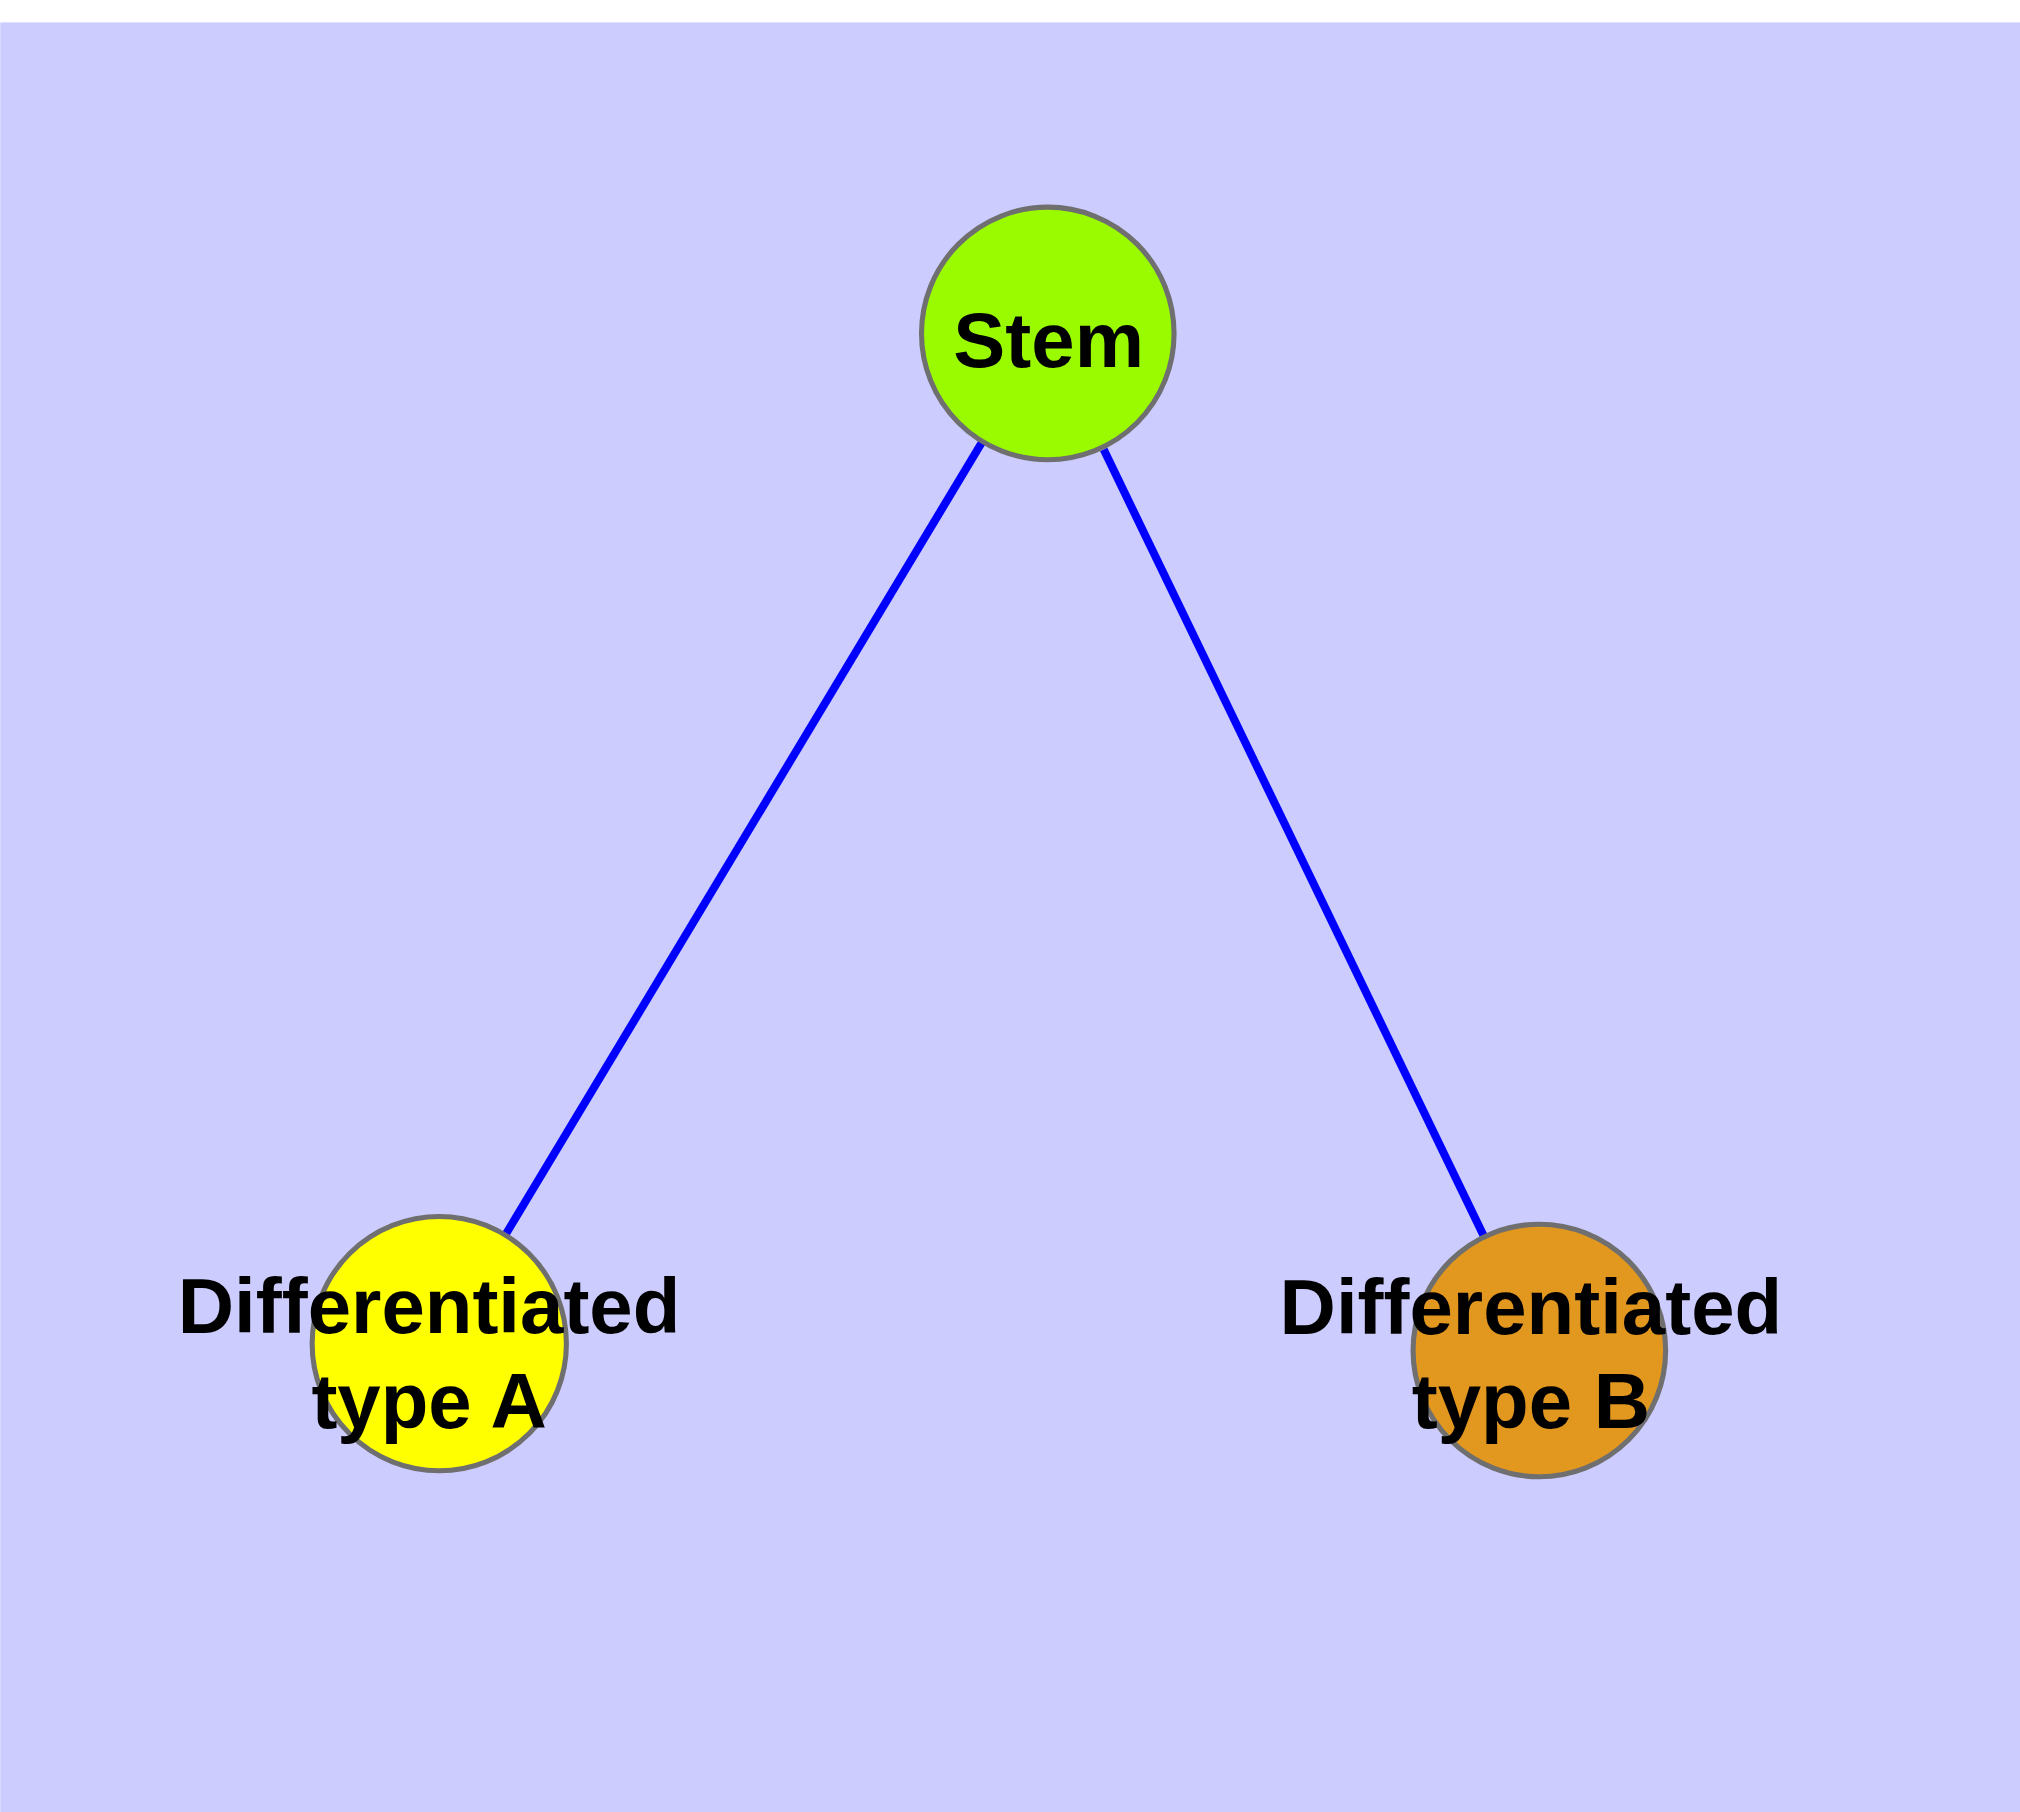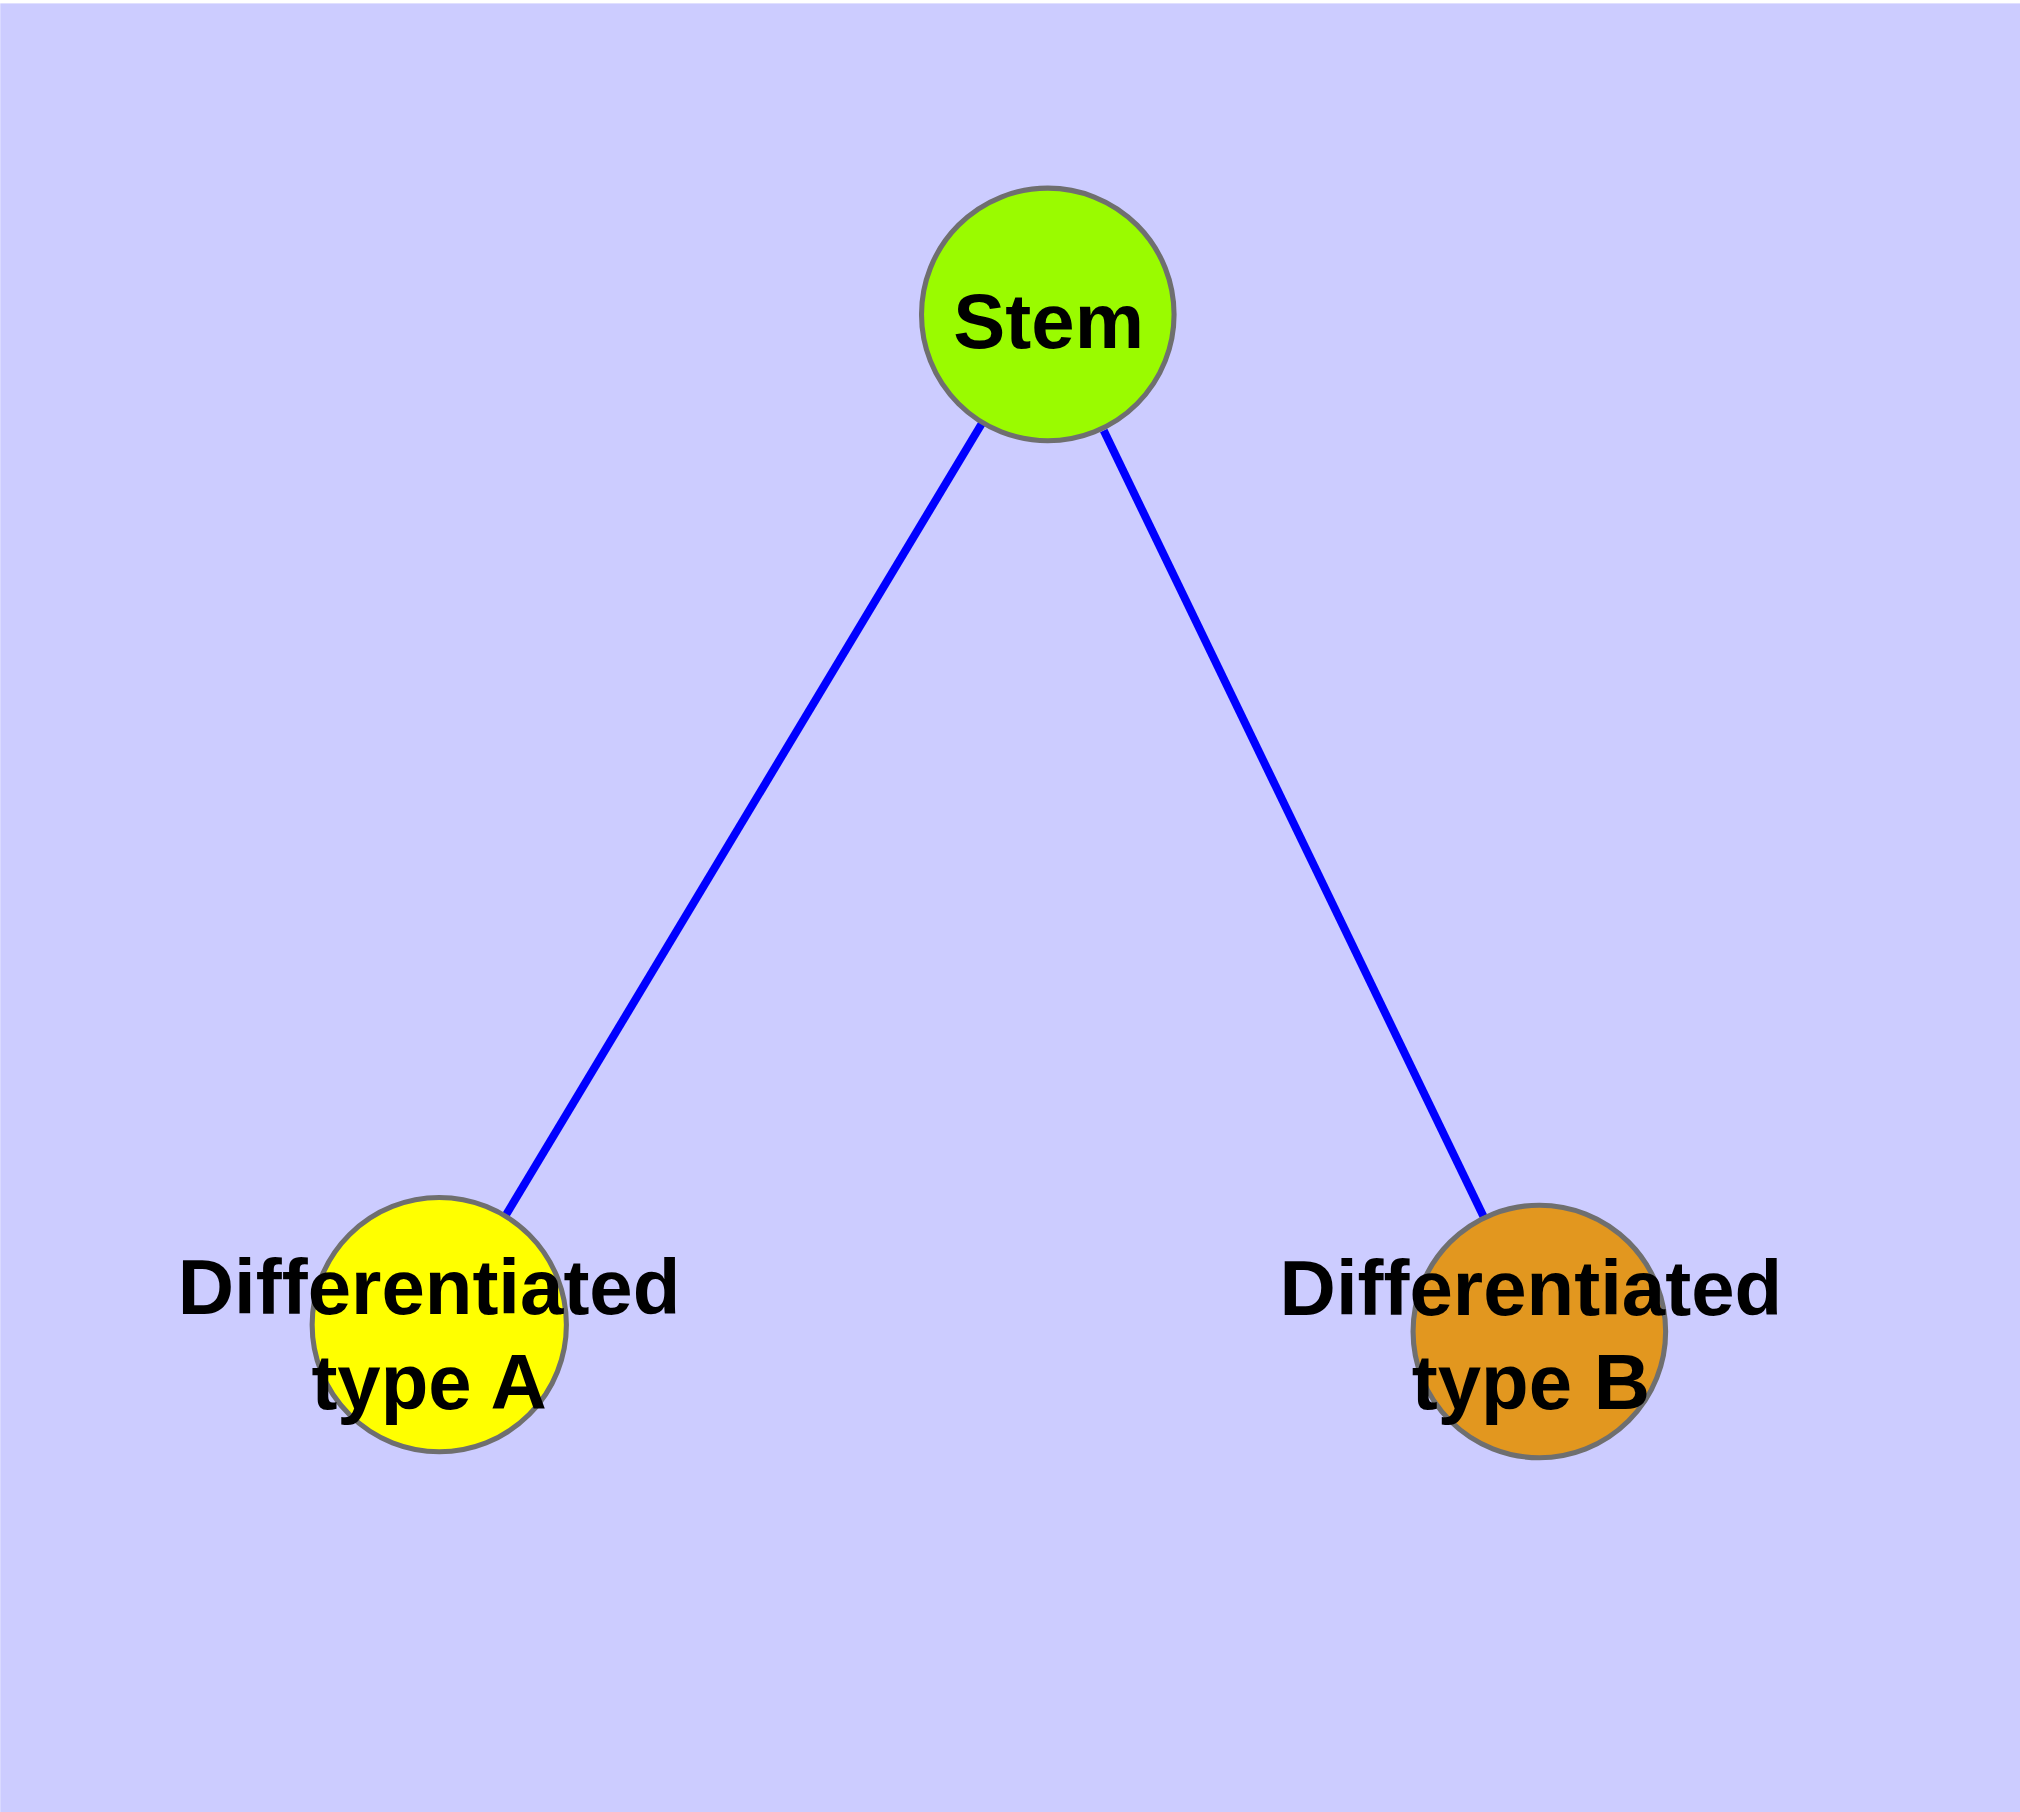--- a/index.html
+++ b/index.html
@@ -6,20 +6,21 @@
     margin: 0;
     padding: 0;
     background: #ffffff;
     width: 2021px;
     height: 1812px;
     overflow: hidden;
   }
   .canvas-wrap {
     width: 2021px;
     height: 1456px;
+    margin-top: 19px;
   }
   svg {
     display: block;
   }
   .edge {
     stroke-width: 9.5;
     stroke-linecap: butt;
     fill: none;
   }
   .node-circle {

